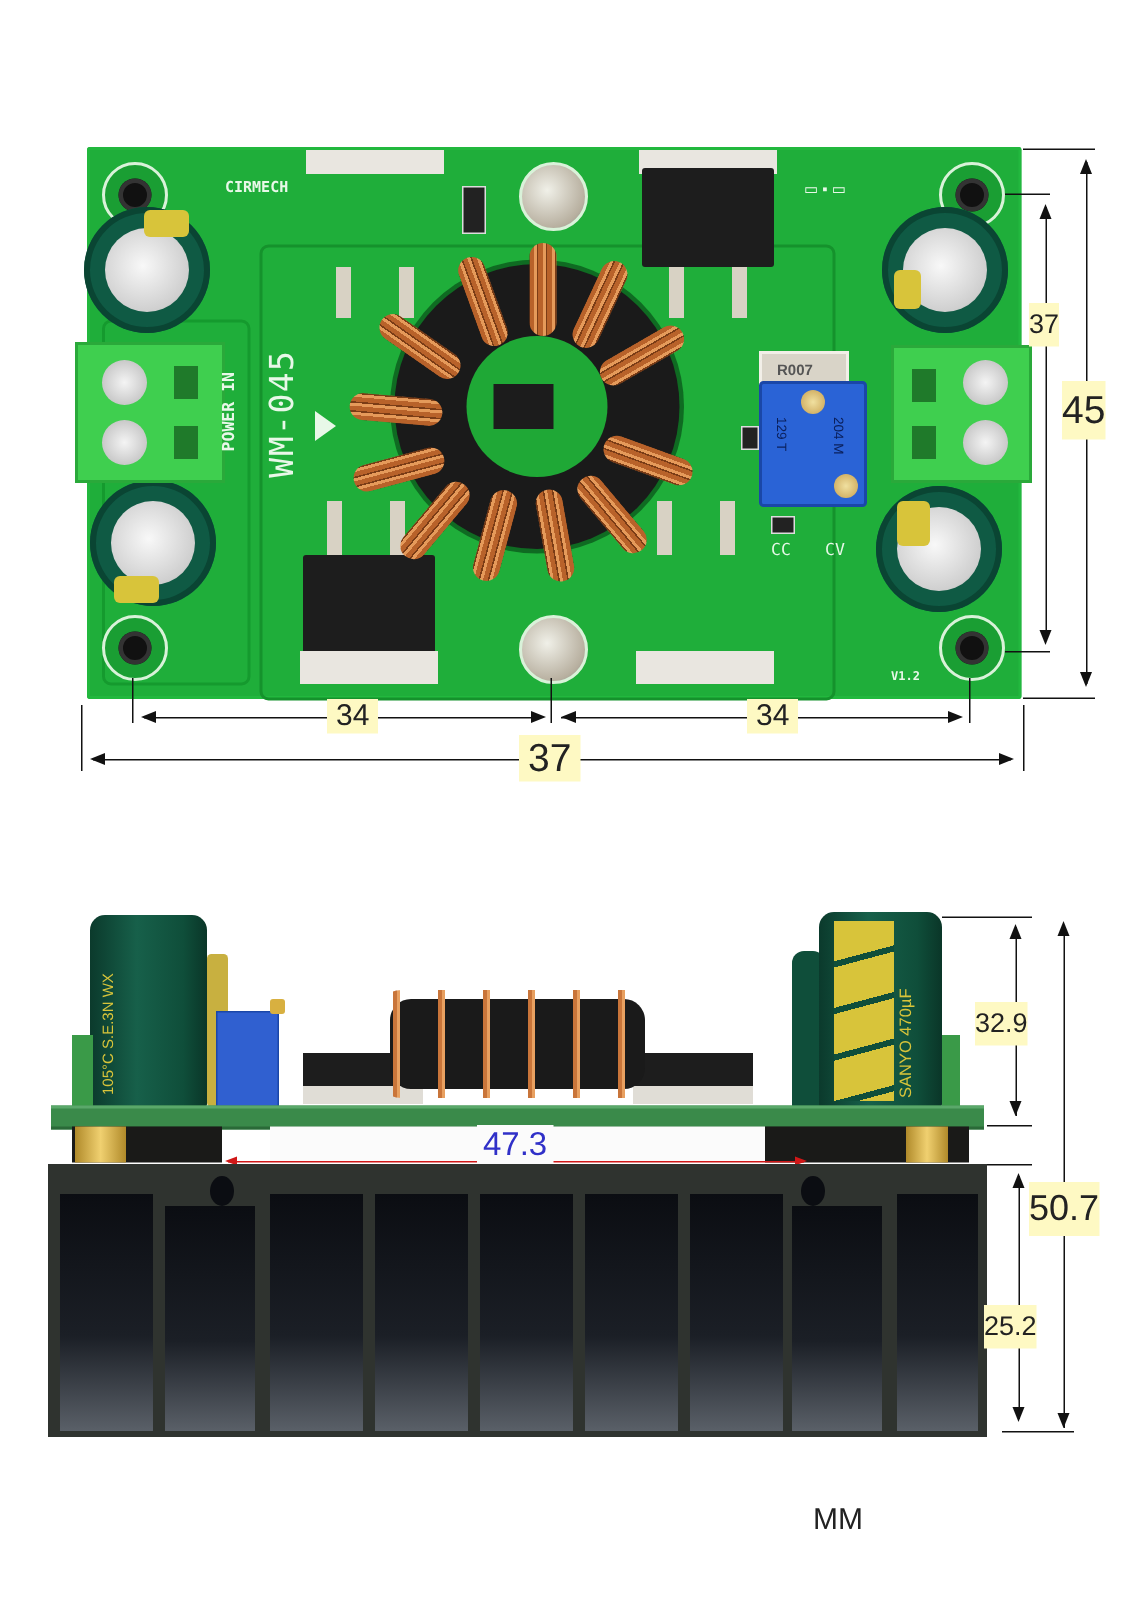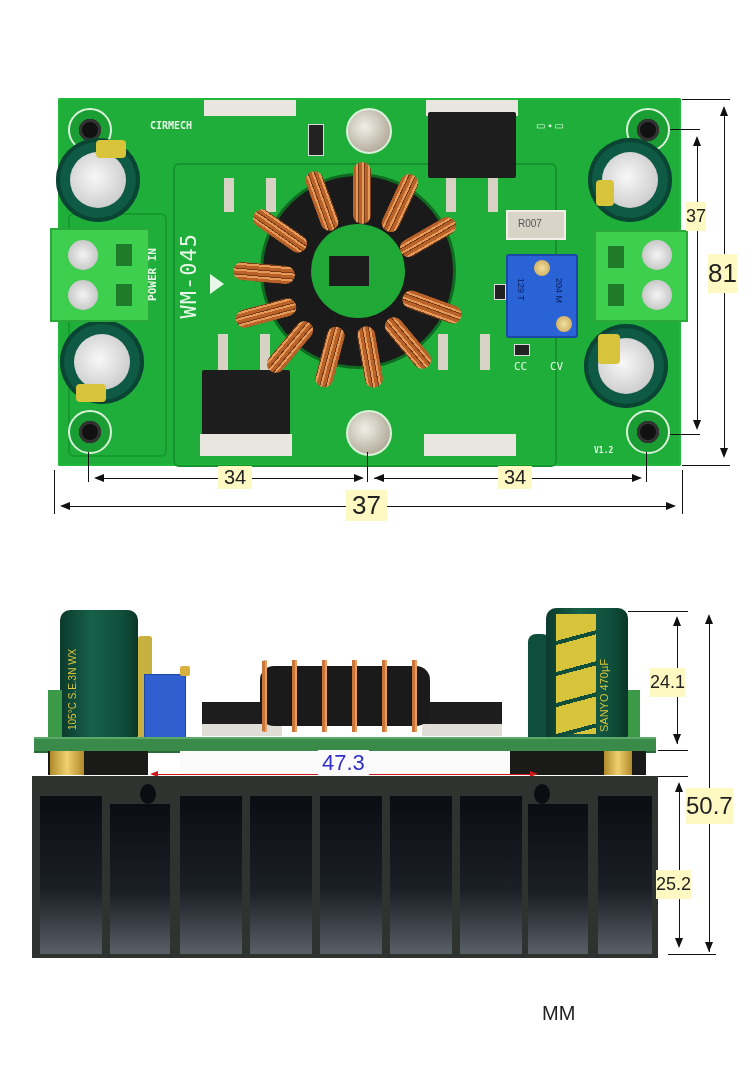--- a/index.html
+++ b/index.html
@@ -126,21 +126,21 @@
     <div class="coil" style="left:8px;top:24px;transform:rotate(-55deg);"></div>
     <div class="coil" style="left:-8px;top:66px;transform:rotate(-85deg);"></div>
     <div class="coil" style="left:-6px;top:106px;transform:rotate(-105deg);"></div>
     <div class="coil" style="left:18px;top:140px;transform:rotate(-140deg);"></div>
     <div class="coil" style="left:58px;top:150px;transform:rotate(-165deg);"></div>
     <div class="coil" style="left:98px;top:150px;transform:rotate(170deg);"></div>
     <div class="coil" style="left:136px;top:136px;transform:rotate(140deg);"></div>
     <div class="coil" style="left:160px;top:100px;transform:rotate(110deg);"></div>
   </div>
 
-  <div class="abs shunt" style="left:448px;top:112px;width:56px;height:26px;">
+  <div class="abs shunt" style="left:448px;top:136px;width:56px;height:26px;font-weight:bold;">
     <div class="abs" style="left:10px;top:6px;font-size:10px;color:#555;">R007</div>
   </div>
 
   <div class="abs pot" style="left:448px;top:156px;width:68px;height:80px;">
     <div class="abs potscrew" style="left:26px;top:4px;"></div>
     <div class="abs potscrew" style="left:48px;top:60px;"></div>
     <div class="abs" style="left:8px;top:22px;font-size:9px;color:#0a1f5a;writing-mode:vertical-rl;">129 T</div>
     <div class="abs" style="left:46px;top:22px;font-size:9px;color:#0a1f5a;writing-mode:vertical-rl;">204 M</div>
   </div>
 
@@ -169,21 +169,21 @@
 <div class="abs hline" style="left:62px;top:506px;width:612px;"></div>
 <div class="arrow-l" style="left:60px;top:502px;"></div>
 <div class="arrow-r" style="left:666px;top:502px;"></div>
 <div class="abs dimtxt" style="left:346px;top:490px;font-size:26px;padding:0 6px;">37</div>
 
 <div class="abs hline" style="left:682px;top:99px;width:48px;"></div>
 <div class="abs hline" style="left:682px;top:465px;width:48px;"></div>
 <div class="abs vline" style="left:724px;top:108px;height:348px;"></div>
 <div class="arrow-u" style="left:720px;top:106px;"></div>
 <div class="arrow-d" style="left:720px;top:448px;"></div>
-<div class="abs dimtxt" style="left:708px;top:254px;font-size:26px;padding:4px 0;">81</div>
+<div class="abs dimtxt" style="left:708px;top:254px;font-size:26px;padding:4px 0;">45</div>
 
 <div class="abs hline" style="left:670px;top:129px;width:30px;"></div>
 <div class="abs hline" style="left:670px;top:434px;width:30px;"></div>
 <div class="abs vline" style="left:697px;top:138px;height:288px;"></div>
 <div class="arrow-u" style="left:693px;top:136px;"></div>
 <div class="arrow-d" style="left:693px;top:420px;"></div>
 <div class="abs dimtxt" style="left:686px;top:202px;font-size:18px;padding:4px 0;">37</div>
 
 <div class="abs sidecap" style="left:60px;top:610px;width:78px;height:128px;">
   <div class="abs" style="left:6px;top:10px;font-size:10px;color:#d8c43a;writing-mode:vertical-rl;transform:rotate(180deg);line-height:14px;height:110px;">105°C S.E.3N WX</div>
@@ -235,21 +235,21 @@
   <div class="abs fin-gap" style="left:566px;top:20px;width:54px;height:158px;"></div>
   <div class="abs" style="left:108px;top:8px;width:16px;height:20px;border-radius:50%;background:#0b0d12;"></div>
   <div class="abs" style="left:502px;top:8px;width:16px;height:20px;border-radius:50%;background:#0b0d12;"></div>
 </div>
 
 <div class="abs hline" style="left:628px;top:611px;width:60px;"></div>
 <div class="abs hline" style="left:658px;top:750px;width:30px;"></div>
 <div class="abs vline" style="left:677px;top:618px;height:126px;"></div>
 <div class="arrow-u" style="left:673px;top:616px;"></div>
 <div class="arrow-d" style="left:673px;top:734px;"></div>
-<div class="abs dimtxt" style="left:650px;top:668px;font-size:18px;padding:4px 0;">24.1</div>
+<div class="abs dimtxt" style="left:650px;top:668px;font-size:18px;padding:4px 0;">32.9</div>
 
 <div class="abs vline" style="left:709px;top:618px;height:334px;"></div>
 <div class="arrow-u" style="left:705px;top:614px;"></div>
 <div class="arrow-d" style="left:705px;top:942px;"></div>
 <div class="abs dimtxt" style="left:686px;top:788px;font-size:24px;padding:4px 0;">50.7</div>
 
 <div class="abs hline" style="left:658px;top:776px;width:30px;"></div>
 <div class="abs hline" style="left:668px;top:954px;width:48px;"></div>
 <div class="abs vline" style="left:679px;top:784px;height:162px;"></div>
 <div class="arrow-u" style="left:675px;top:782px;"></div>

